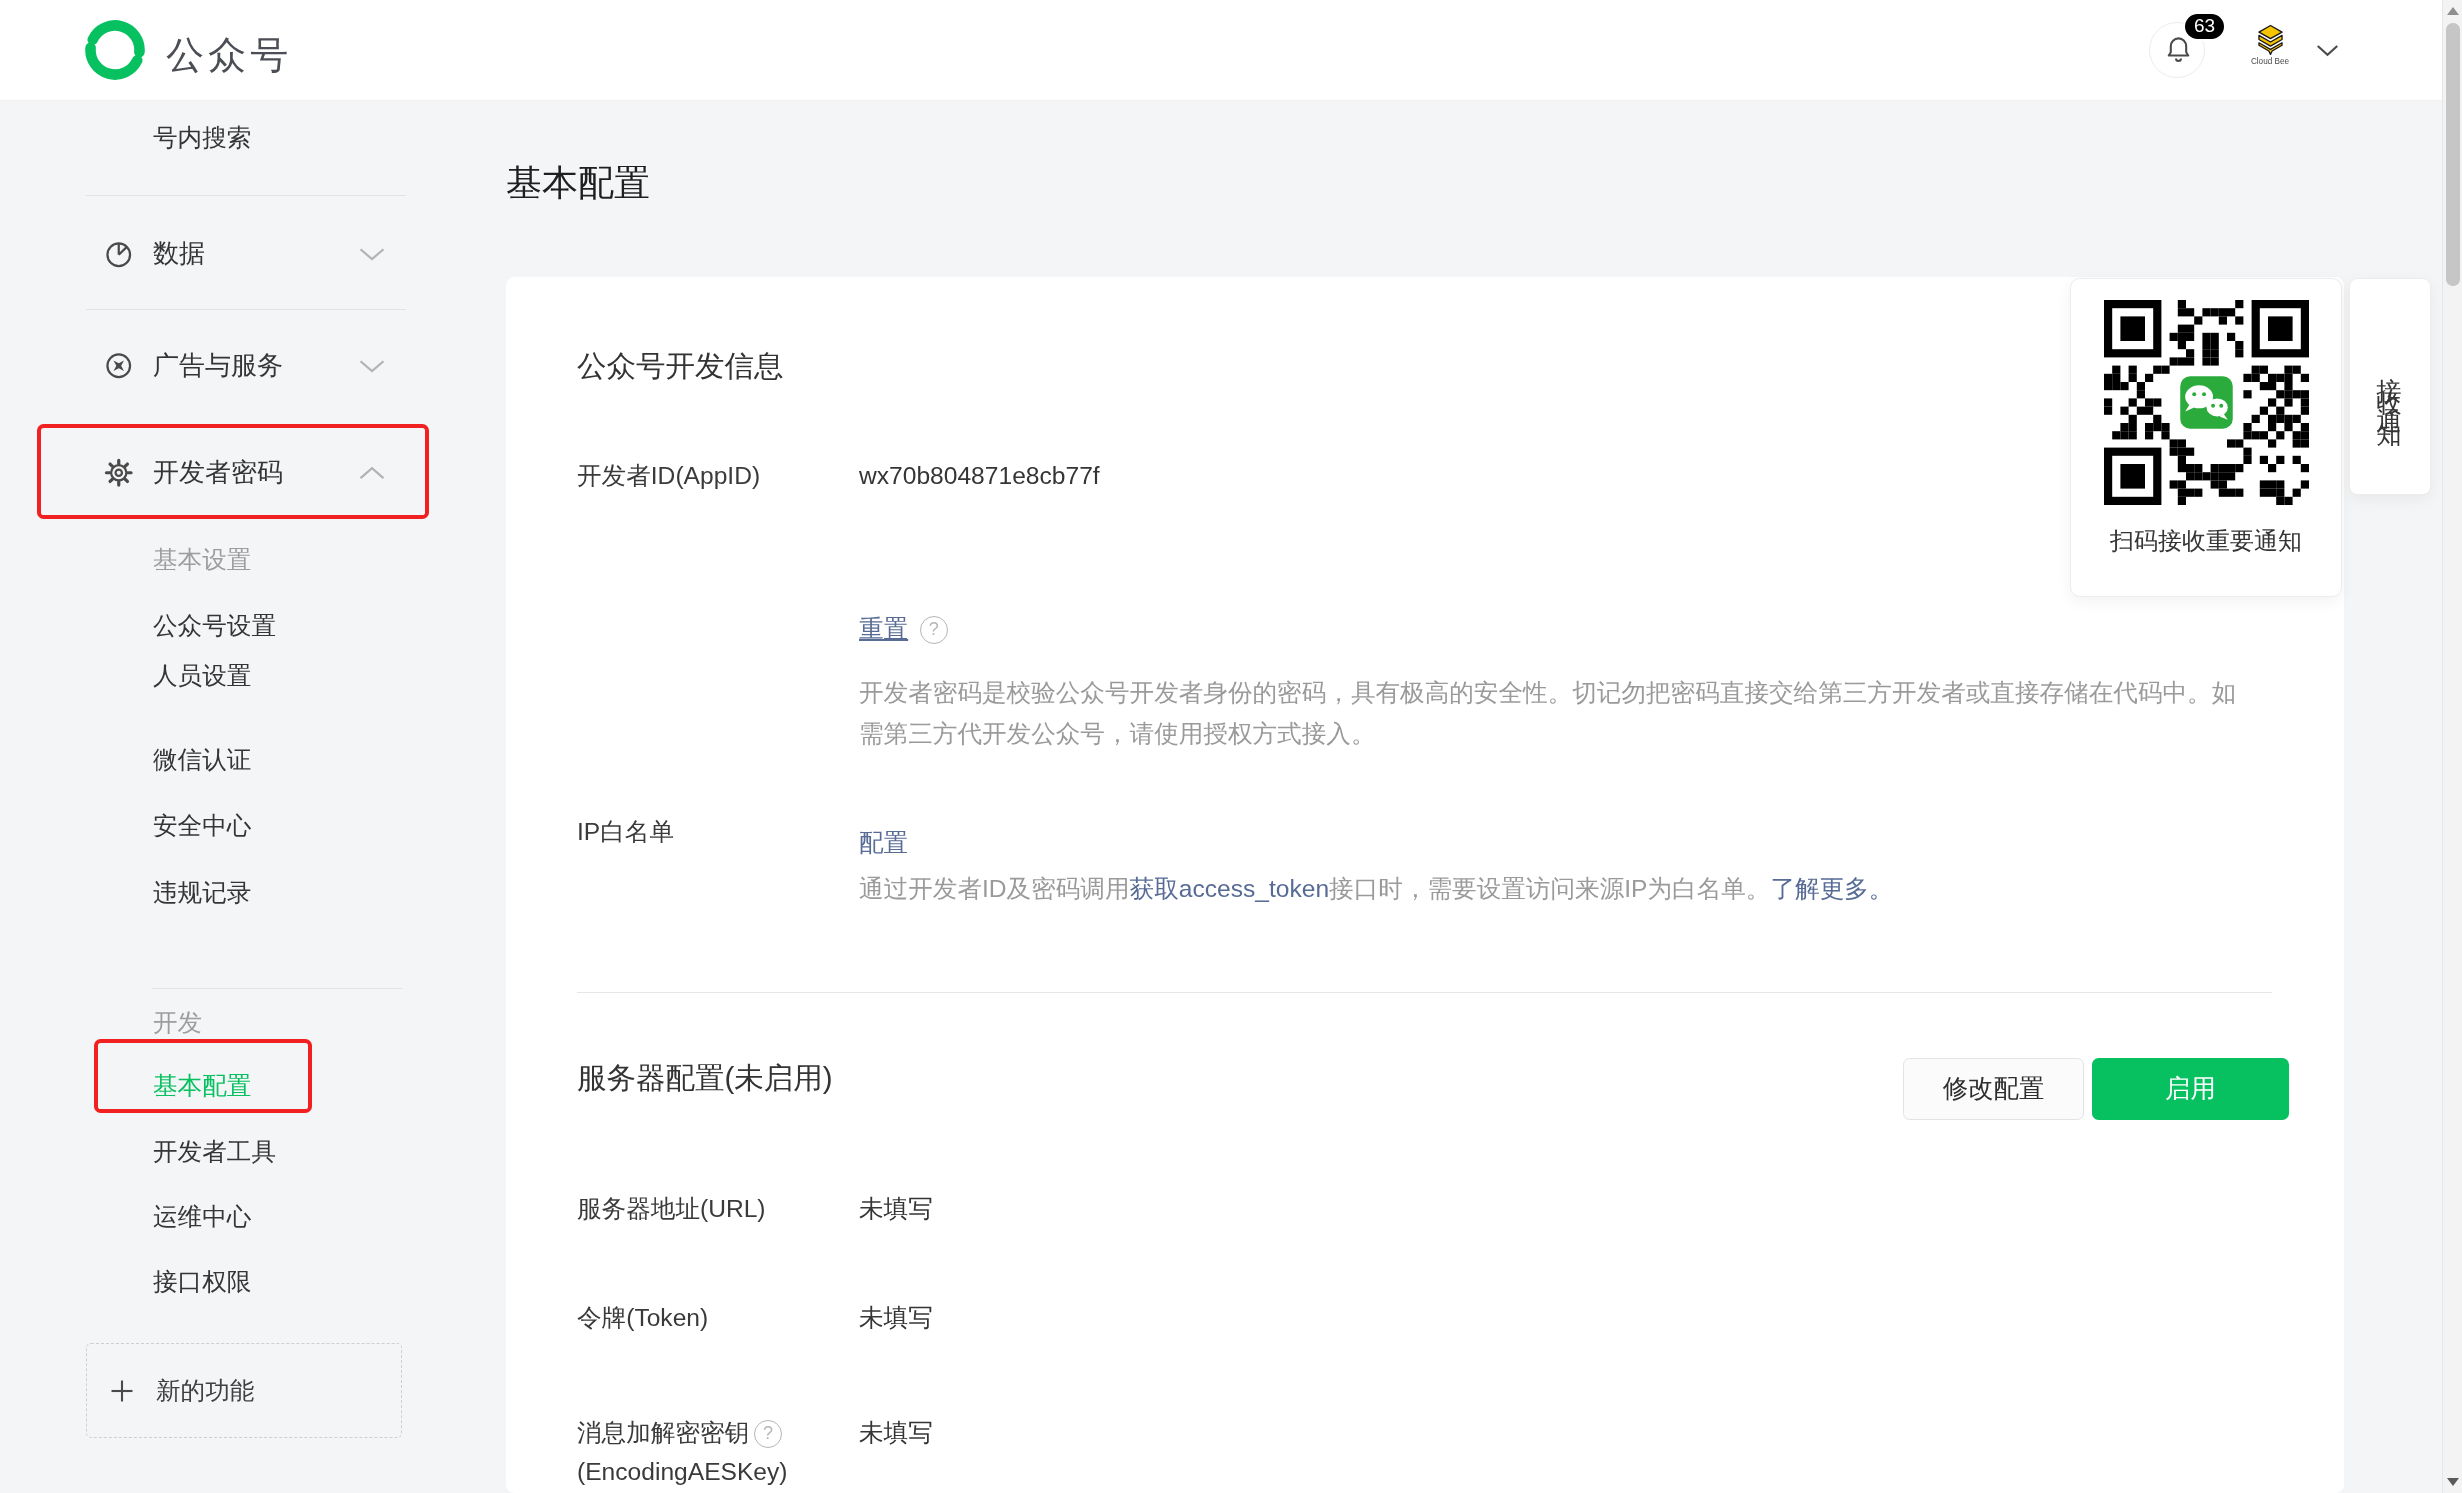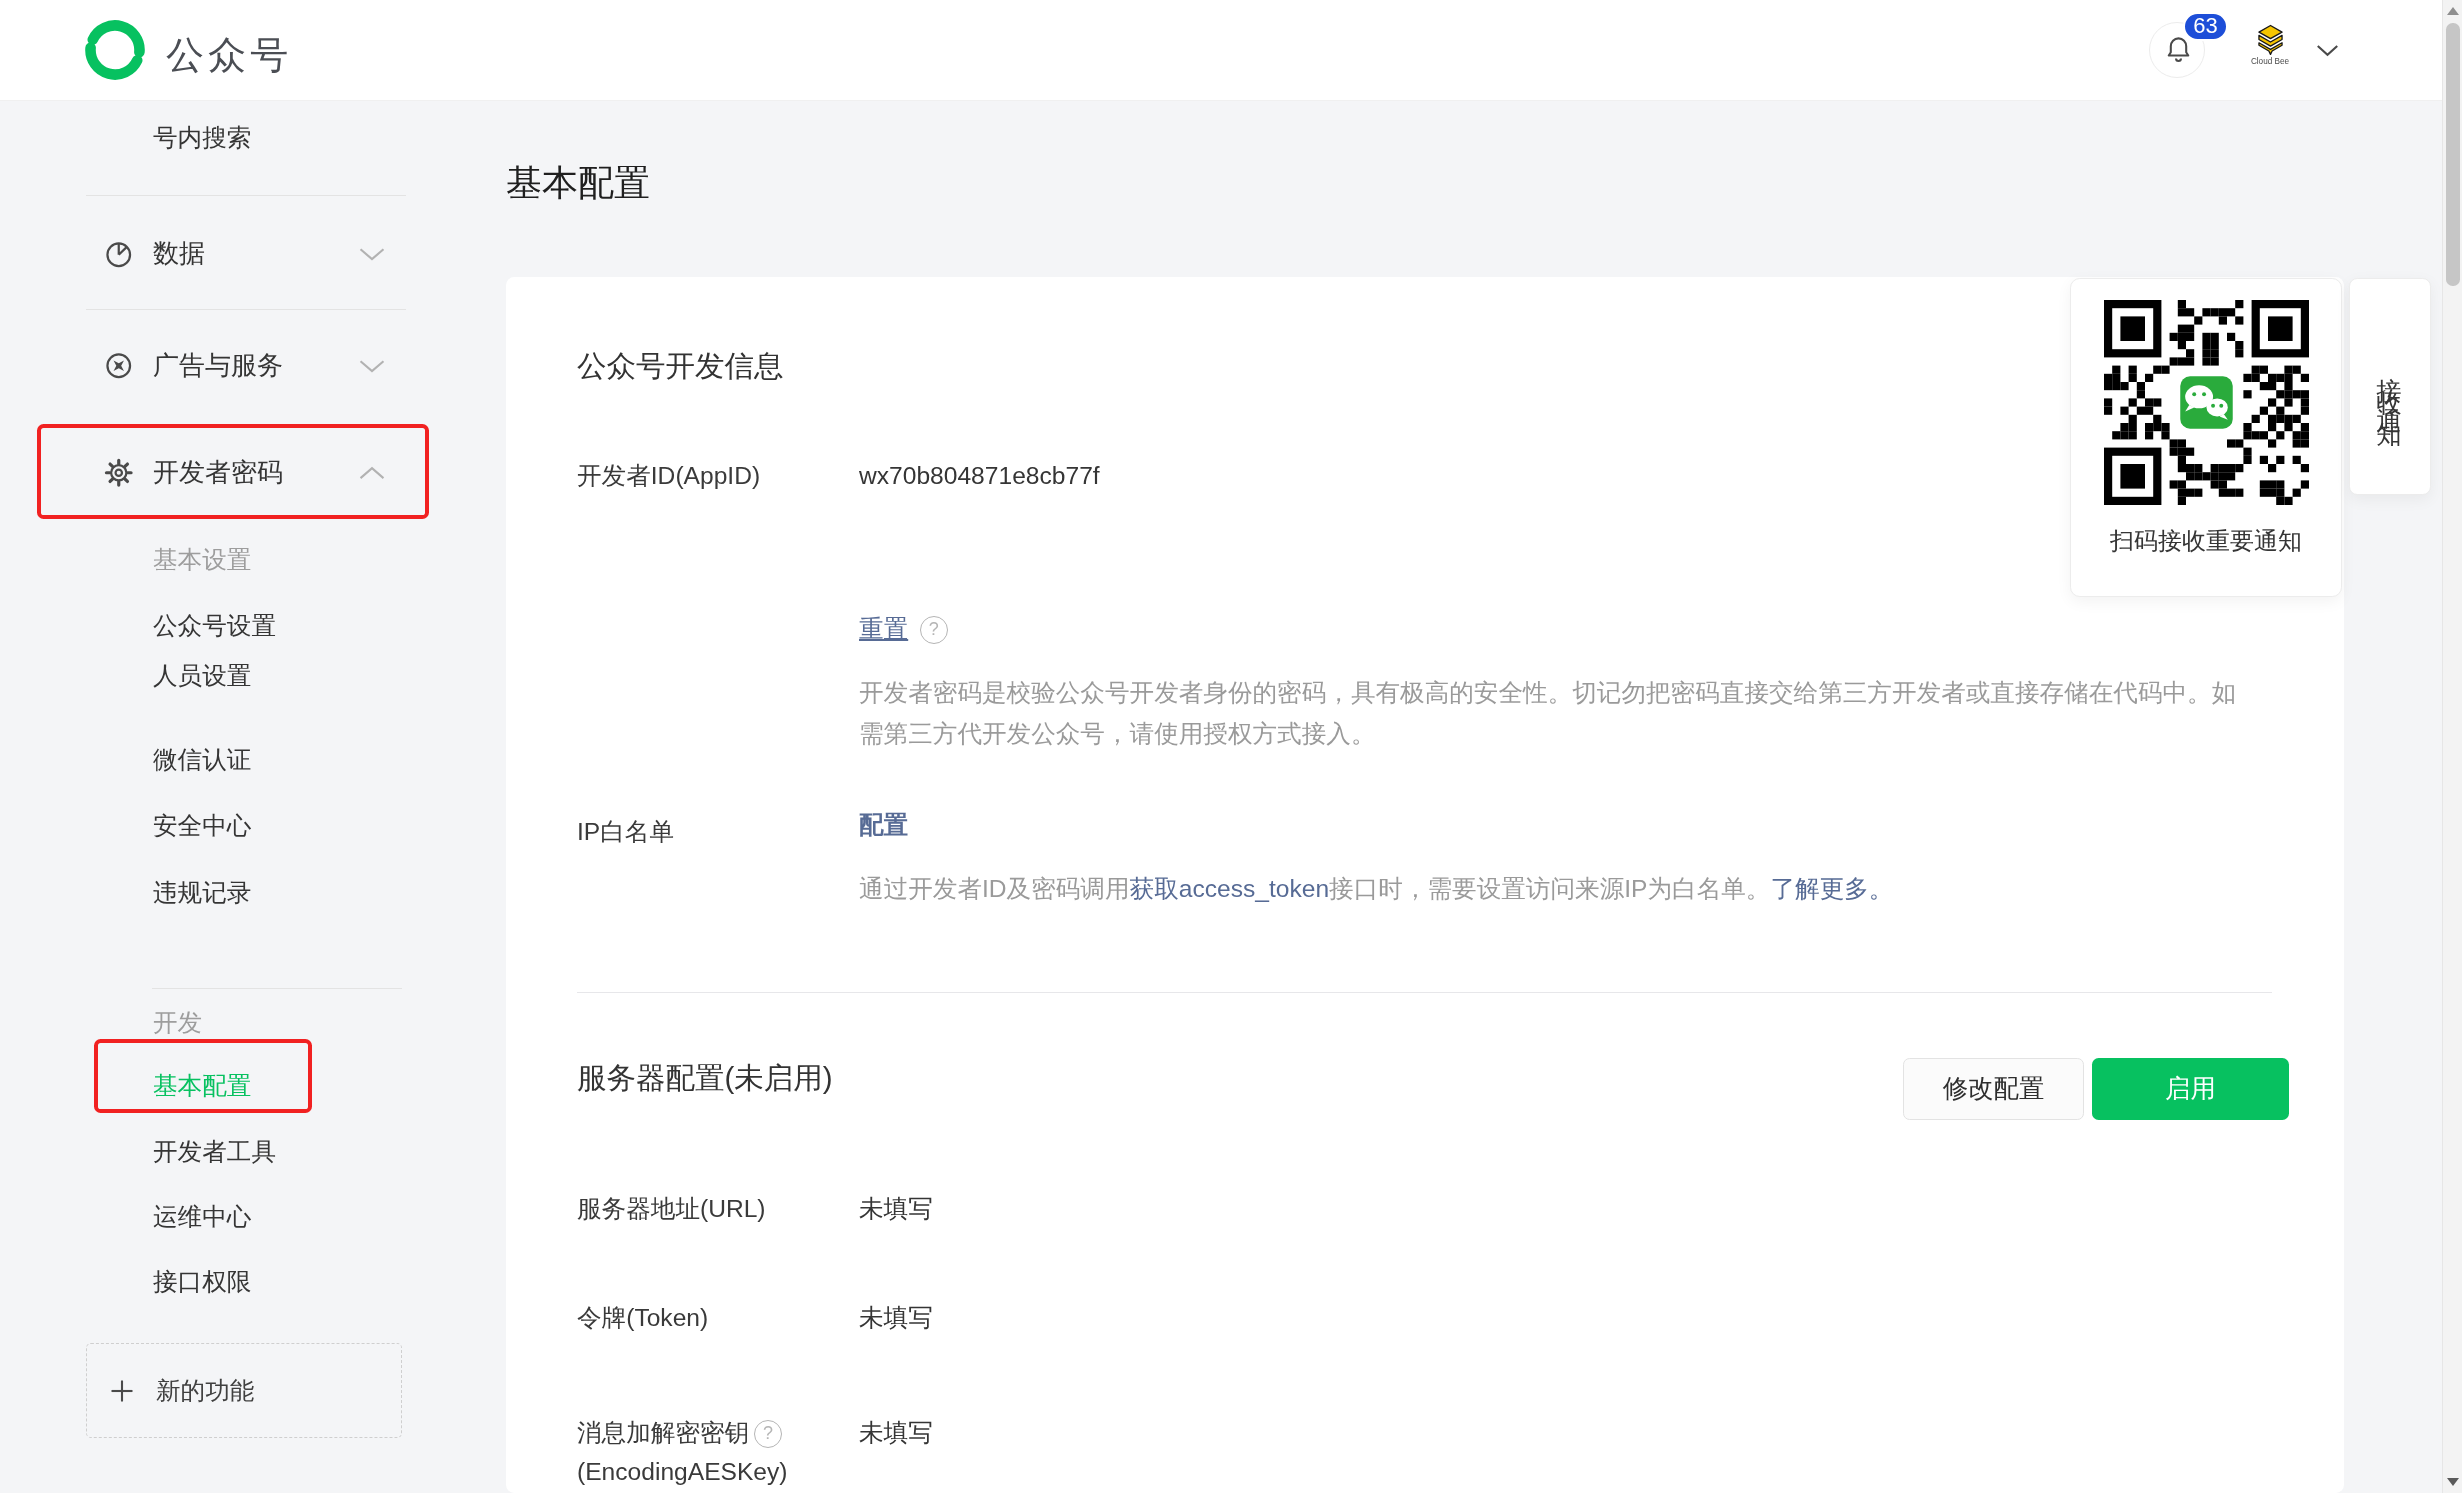--- a/index.html
+++ b/index.html
@@ -6,21 +6,21 @@
   html,body { width:2462px; height:1493px; }
   body { font-family:"Liberation Sans","DejaVu Sans",sans-serif; background:#f4f5f7; overflow:hidden; }
   .stage { position:relative; width:2462px; height:1493px; background:#f4f5f7; overflow:hidden; }
 
   
   .header { position:absolute; left:0; top:0; width:2462px; height:101px; background:#fff; border-bottom:0.8px solid #f0f0f0; z-index:5; }
   .logo { position:absolute; left:84px; top:19px; width:62px; height:62px; }
   .brand { position:absolute; left:166px; top:29.5px; font-size:38px; color:#4b4e54; letter-spacing:4.1px; }
   .bell-wrap { position:absolute; left:2149px; top:22px; width:56px; height:56px; border:1.6px solid #ececec; border-radius:50%; background:#fff; }
   .bell-wrap svg { position:absolute; left:11.5px; top:10.7px; }
-  .badge { position:absolute; left:2183px; top:11.5px; min-width:43px; height:29.5px; padding:0 8.2px; background:#1d4ed8; border:2.5px solid #fff; border-radius:16.4px; color:#fff; font-size:22px; line-height:24.6px; text-align:center; z-index:6; }
+  .badge { position:absolute; left:2183px; top:11.5px; min-width:43px; height:29.5px; padding:0 8.2px; background:#000000; border:2.5px solid #fff; border-radius:16.4px; color:#fff; font-size:19px; line-height:24.6px; text-align:center; z-index:6; }
   .avatar { position:absolute; left:2254px; top:23px; width:33px; height:33px; background:#fff; }
   .avatar-caption { position:absolute; left:2242px; top:57px; width:56px; font-size:8.2px; color:#4a4a4a; text-align:center; white-space:nowrap; overflow:hidden; }
   .header-chevron { position:absolute; left:2316px; top:43px; }
 
   
   .scrollbar { position:absolute; right:0; top:0; width:19.7px; height:1493px; background:#f3f3f3; border-left:0.8px solid #e6e6e6; z-index:50; }
   .sb-up { position:absolute; left:3.3px; top:7.4px; width:0; height:0; border-left:6.6px solid transparent; border-right:6.6px solid transparent; border-bottom:8.2px solid #8f8f8f; }
   .sb-down { position:absolute; left:3.3px; bottom:7.4px; width:0; height:0; border-left:6.6px solid transparent; border-right:6.6px solid transparent; border-top:8.2px solid #5a5a5a; }
   .sb-thumb { position:absolute; left:2.5px; top:23px; width:14px; height:263px; background:#c6c6c6; border-radius:6.6px; }
 
@@ -193,21 +193,21 @@
     <div class="val" style="top:181px;">wx70b804871e8cb77f</div>
 
     <div class="val" style="top:334px;">
       <span class="link u">重置</span><span class="q-icon">?</span>
     </div>
     <div class="desc lines-50" style="top:395px;">
       <div>开发者密码是校验公众号开发者身份的密码，具有极高的安全性。切记勿把密码直接交给第三方开发者或直接存储在代码中。如</div>
       <div>需第三方代开发公众号，请使用授权方式接入。</div>
     </div>
 
-    <div class="val" style="top:530px;font-weight:bold;">
+    <div class="val" style="top:548px;">
       <span class="link">配置</span>
     </div>
     <div class="lbl" style="top:537px;">IP白名单</div>
     <div class="desc" style="top:594px;">
       <span>通过开发者ID及密码调用</span><span class="link">获取access_token</span><span>接口时，需要设置访问来源IP为白名单。</span><span class="link">了解更多。</span>
     </div>
 
     <div class="card-divider"></div>
 
     <div class="h1" style="top:781px;">服务器配置(未启用)</div>

